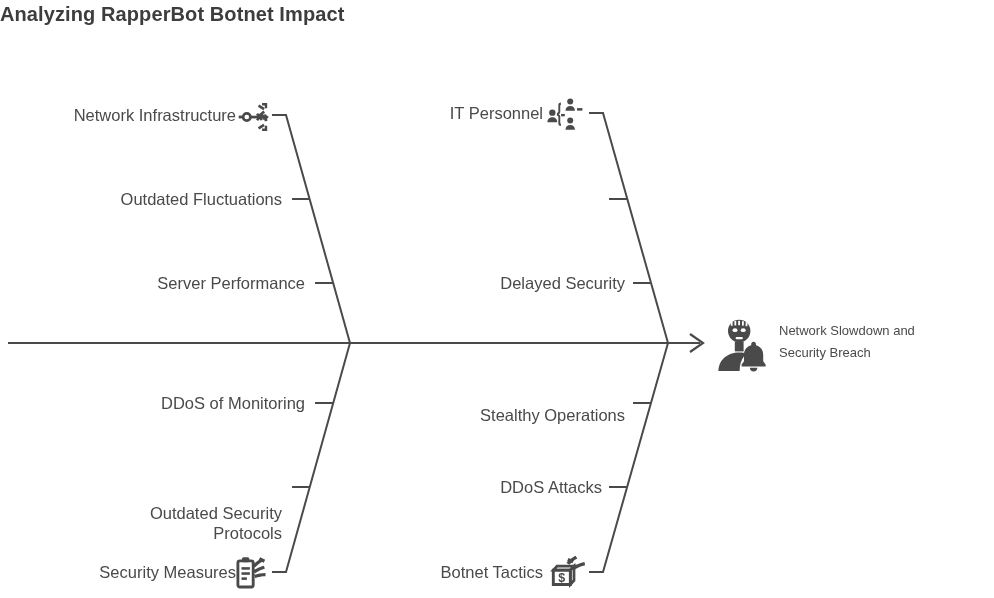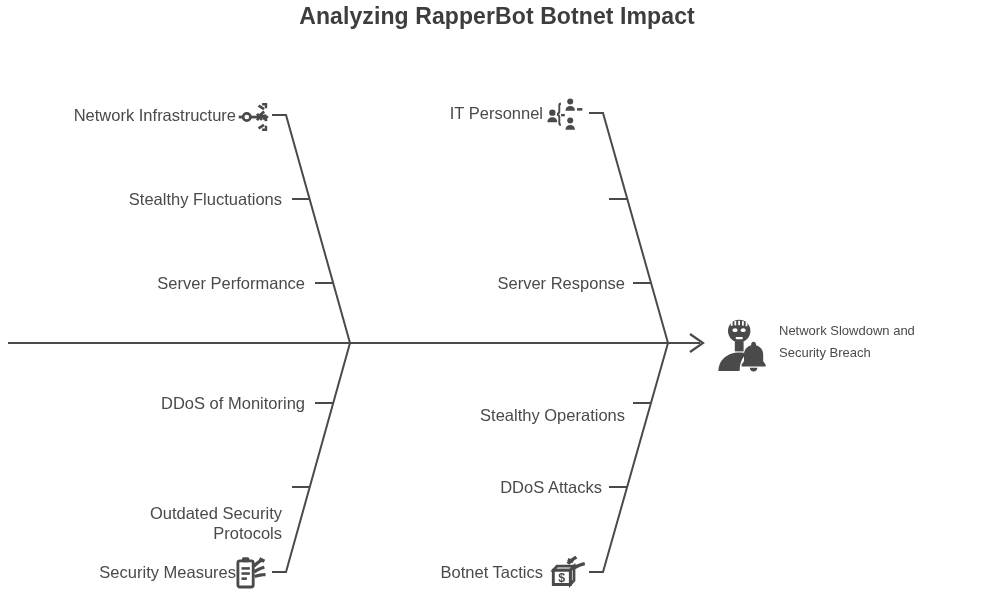--- a/index.html
+++ b/index.html
@@ -22,22 +22,21 @@
   #fishbone-svg {
     position: absolute;
     left: 0;
     top: 0;
   }
   .title {
     position: absolute;
     left: 0;
     top: 3px;
     width: 994px;
-    text-align: center;
-    font-size: 23px;
+    font-size: 20px;
     font-weight: bold;
     color: #3d3d3d;
     letter-spacing: 0.1px;
   }
   .cause-label {
     position: absolute;
     font-size: 16.5px;
     color: #4a4a4a;
     line-height: 20px;
     white-space: pre-line;
@@ -112,21 +111,21 @@
       <path d="M17.6 12.0 h3.0 v3.0 h-1.9 v-1.2 h-1.1 z" transform="rotate(-4 19 13)"></path>
       <path d="M15.0 3.1 l3.9 2.6 -1.0 1.6 -3.9 -2.6z"></path>
       <path d="M17.0 2.2 h3.6 v3.6 h-1.7 v-1.9 h-1.9z"></path>
       <path d="M15.0 20.9 l3.9 -2.6 -1.0 -1.6 -3.9 2.6z"></path>
       <path d="M17.0 21.8 h3.6 v-3.6 h-1.7 v1.9 h-1.9z"></path>
       <path d="M14.3 11.0 h5.6 v2.0 h-5.6z"></path>
       <path d="M18.6 9.5 l3.2 2.5 -3.2 2.5z"></path>
     </svg>
   </div>
 
-  <div class="cause-label left" style="right:712px; top:189px; width:280px;">Stealthy Fluctuations</div>
+  <div class="cause-label left" style="right:712px; top:189px; width:280px;">Outdated Fluctuations</div>
 
   <div class="cause-label left" style="right:689px; top:273px; width:280px;">Server Performance</div>
 
   <div class="cause-label left" style="right:689px; top:393px; width:280px;">DDoS of Monitoring</div>
 
   <div class="cause-label left" style="right:712px; top:465px; width:280px;margin-top:38px;">Outdated Security
 Protocols</div>
 
   <div class="cause-label left" style="right:758px; top:562px; width:260px;">Security Measures</div>
 
@@ -158,21 +157,21 @@
       <path d="M12.3 9.2 c0 -1.8 1.3 -3.0 3.0 -3.0 s3.0 1.2 3.0 3.0 z"></path>
       <rect x="19.6" y="7.5" width="3.4" height="1.6"></rect>
 
       <circle cx="15.3" cy="15.4" r="1.9"></circle>
       <path d="M12.3 21.2 c0 -1.8 1.3 -3.0 3.0 -3.0 s3.0 1.2 3.0 3.0 z"></path>
       <rect x="9.5" y="11.2" width="2.4" height="1.5"></rect>
     </svg>
   </div>
 
 
-  <div class="cause-label right" style="right:369px; top:273px; width:280px;">Server Response</div>
+  <div class="cause-label right" style="right:369px; top:273px; width:280px;">Delayed Security</div>
 
   <div class="cause-label right" style="right:369px; top:393px; width:280px;margin-top:12px;">Stealthy Operations</div>
 
   <div class="cause-label right" style="right:392px; top:477px; width:260px;">DDoS Attacks</div>
 
   <div class="cause-label right" style="right:451px; top:562px; width:240px;">Botnet Tactics</div>
 
   <div class="icon-box" style="left:548px; top:551px; width:38px; height:38px;">
     <svg width="38" height="38" viewBox="0 0 24 25" fill="#4a4a4a">
 

